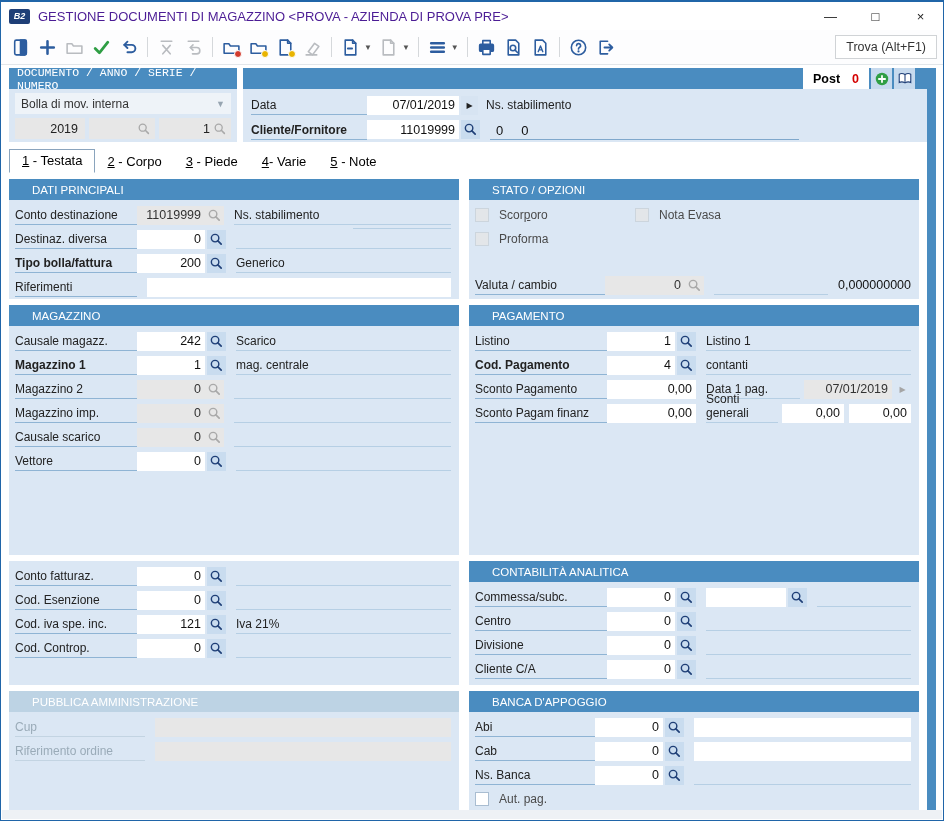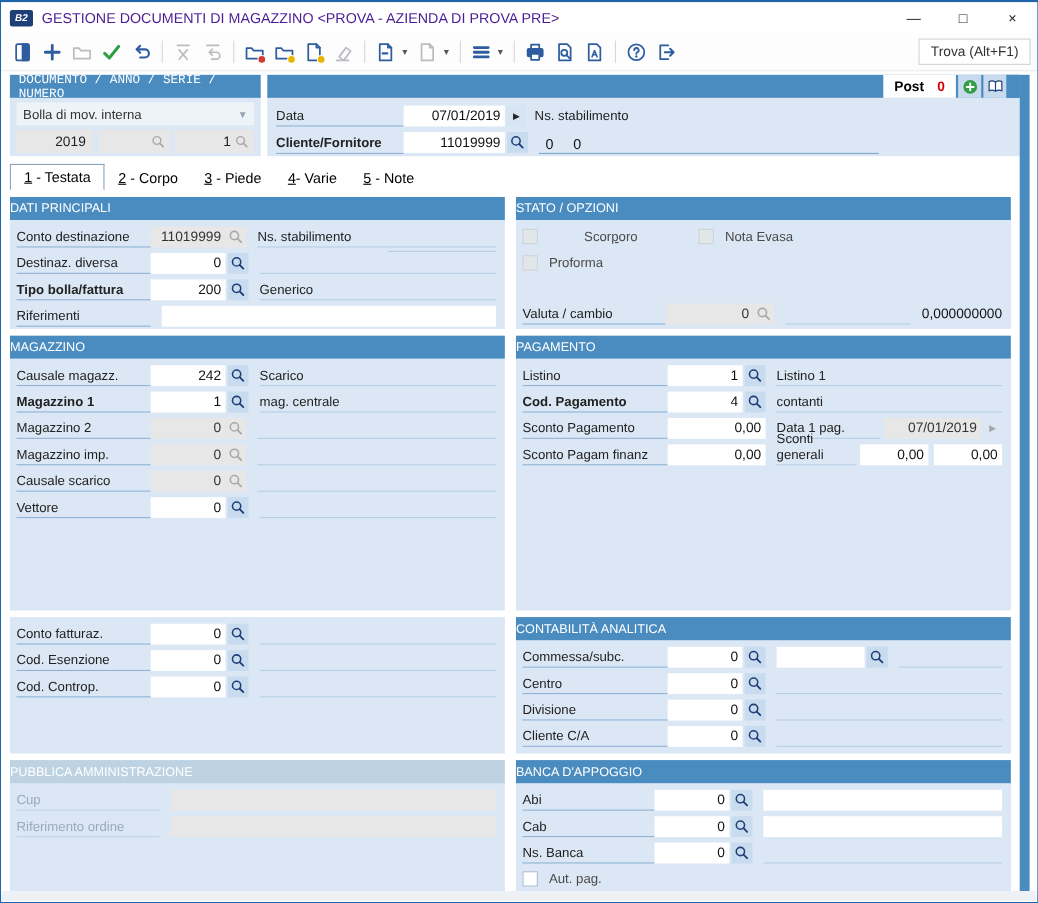--- a/index.html
+++ b/index.html
@@ -79,21 +79,21 @@
   .content { display:flex; gap:10px; padding:6px 24px 0 8px; background:#fff; align-items:flex-start; }
   .col { display:flex; flex-direction:column; gap:6px; }
   #col-left { width:450px; }
   #col-right { flex:1; }
   .panel { background:#dbe7f4; overflow:hidden; }
   #p-dati,#p-stato { height:120px; }
   #p-magazzino,#p-pagamento { height:250px; }
   #p-rifcont,#p-analitica { height:124px; }
   #p-pubblica,#p-banca { height:122px; }
   .panel-h { background:#4a8cc0; color:#fff; font-size:11.5px; height:21px; display:flex;
-             align-items:center; padding:0 0; }
+             align-items:center; padding:0 23px; }
   .panel.disabled .panel-h { background:#bdd3e4; }
   .panel-b { padding:3px 8px 0 6px; }
   .row { display:flex; align-items:center; height:24px; }
   .lbl { font-size:12px; color:#222; border-bottom:1px solid #8fb4d4; height:20px; display:flex;
          align-items:flex-end; padding-bottom:2px; flex:0 0 auto; }
   .lbl.b { font-weight:bold; }
   .panel.disabled .lbl { color:#9aabb8; border-bottom-color:#c3d4e2; }
   .fld { height:19px; background:#fff; font-size:12.5px; color:#111; display:flex; align-items:center;
          justify-content:flex-end; padding:0 4px; flex:0 0 auto; }
   .fld.d { background:#e7e7e7; color:#333; }
@@ -480,20 +480,31 @@
               <span class="fld" style="width: 68px;">0</span>
               <span class="lk">
                 <svg viewBox="0 0 16 16" width="15" height="15">
                   <circle cx="6.5" cy="6.5" r="4" fill="none" stroke="currentColor" stroke-width="1.5"></circle>
                   <line x1="9.5" y1="9.5" x2="13" y2="13" stroke="currentColor" stroke-width="1.8" stroke-linecap="round"></line>
                 </svg>
               </span>
               <span class="dsc"></span>
             </div>
             <div class="row">
+              <span class="lbl" style="width: 122px;">Cod. iva spe. inc.</span>
+              <span class="fld" style="width: 68px;">121</span>
+              <span class="lk">
+                <svg viewBox="0 0 16 16" width="15" height="15">
+                  <circle cx="6.5" cy="6.5" r="4" fill="none" stroke="currentColor" stroke-width="1.5"></circle>
+                  <line x1="9.5" y1="9.5" x2="13" y2="13" stroke="currentColor" stroke-width="1.8" stroke-linecap="round"></line>
+                </svg>
+              </span>
+              <span class="dsc">Iva 21%</span>
+            </div>
+            <div class="row">
               <span class="lbl" style="width: 122px;">Cod. Controp.</span>
               <span class="fld" style="width: 68px;">0</span>
               <span class="lk">
                 <svg viewBox="0 0 16 16" width="15" height="15">
                   <circle cx="6.5" cy="6.5" r="4" fill="none" stroke="currentColor" stroke-width="1.5"></circle>
                   <line x1="9.5" y1="9.5" x2="13" y2="13" stroke="currentColor" stroke-width="1.8" stroke-linecap="round"></line>
                 </svg>
               </span>
               <span class="dsc"></span>
             </div>
@@ -511,21 +522,21 @@
               <span class="fld d" style="flex: 1 1 0%; margin-left: 10px;"></span>
             </div>
           </div>
         </div>
       </div>
     <div class="col" id="col-right">
         <div class="panel" id="p-stato">
           <div class="panel-h">STATO / OPZIONI</div>
           <div class="panel-b">
             <div class="row">
-              <span class="chk" style="width: 160px; gap: 32px;">
+              <span class="chk" style="width: 160px;">
                 <span class="chk-box d"></span>
                 <span class="chk-lbl">Scor<u>p</u>oro</span>
               </span>
               <span class="chk">
                 <span class="chk-box d"></span>
                 <span class="chk-lbl">Nota Evasa</span>
               </span>
             </div>
             <div class="row">
               <span class="chk">

